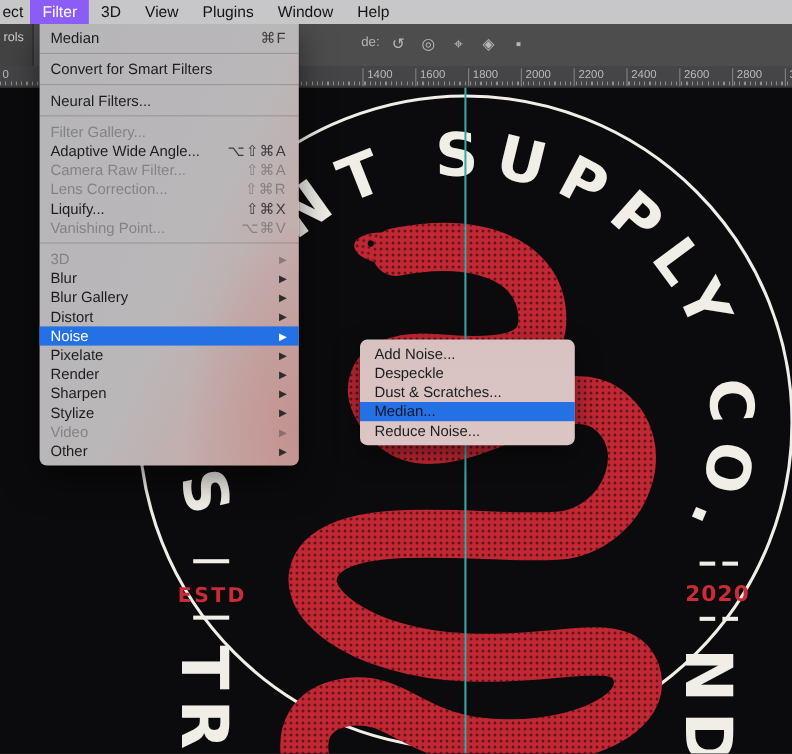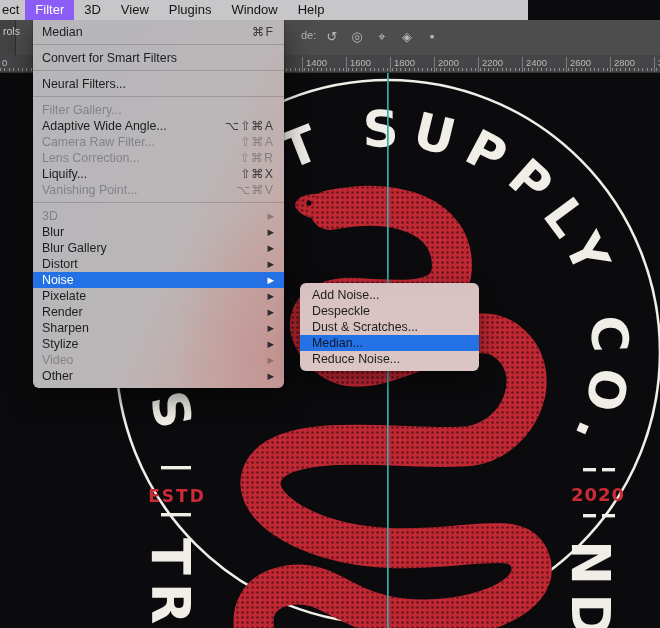--- a/index.html
+++ b/index.html
@@ -2,41 +2,41 @@
 <html><head>
 <meta charset="utf-8">
 <style>
   html,body{margin:0;padding:0;background:#222;}
   #app{position:relative;width:660px;height:628px;overflow:hidden;
        font-family:"Liberation Sans","DejaVu Sans",sans-serif;
        -webkit-font-smoothing:antialiased;}
   
   #canvas-svg{position:absolute;left:0;top:0;}
   
-  .menubar{position:absolute;left:0;top:0;width:528px;height:20px;background:#c7c6c8;
+  .menubar{position:absolute;left:0;top:0;width:660px;height:20px;background:#c7c6c8;
            display:flex;align-items:center;font-size:13px;color:#141414;z-index:40;}
   .menubar .mb-item{padding:0 10px;height:20px;line-height:20px;white-space:nowrap;}
   .menubar .mb-item.partial{padding:0 6px 0 2px;}
   .menubar .mb-item.active{background:#8b5cf6;color:#fff;font-weight:400;}
   
   .optionsbar{position:absolute;left:0;top:20px;width:660px;height:35px;background:#4d4d4d;z-index:10;}
-  .ob-left{position:absolute;left:0;top:0;width:16px;height:35px;background:#434343;
+  .ob-left{position:absolute;left:0;top:0;width:28px;height:35px;background:#434343;
            border-right:1px solid #2e2e2e;color:#cfcfcf;font-size:10.5px;line-height:22px;padding-left:3px;box-sizing:border-box;}
   .ob-mode{position:absolute;left:301px;top:9px;color:#b5b5b5;font-size:11px;}
   .ob-icons{position:absolute;left:324px;top:5px;display:flex;gap:9px;}
   .ob-icon{width:16px;height:24px;color:#b8b8b8;font-size:13px;line-height:24px;text-align:center;}
   
   .ruler{position:absolute;left:0;top:55px;width:660px;height:17px;background:#454547;
          border-bottom:1px solid #333;z-index:10;overflow:hidden;}
   .ruler-minor{position:absolute;left:0;bottom:1px;width:660px;height:3px;
          background:repeating-linear-gradient(90deg,#8f8f8f 0 1px,transparent 1px 4.4px);}
   .r-label{position:absolute;top:2px;color:#b9b9b9;font-size:9.5px;padding-left:3px;border-left:1px solid #7c7c7c;height:15px;}
   .r-corner{position:absolute;left:2px;top:2px;color:#b9b9b9;font-size:9.5px;}
   
-  .menu{position:absolute;left:33px;top:20px;width:251px;box-sizing:border-box;
+  .menu{position:absolute;left:33px;top:20px;width:216px;box-sizing:border-box;
         padding:4px 0;border-radius:0 0 6px 6px;z-index:30;
         background:linear-gradient(115deg,#b6b5b8 0%,#bab7b9 55%,#c4acaa 80%,#c6a9a7 100%);
         box-shadow:0 10px 28px rgba(0,0,0,.5), 0 0 0 .5px rgba(0,0,0,.25);}
   .menu::after{content:"";position:absolute;right:0;bottom:0;width:45%;height:55%;
         background:radial-gradient(ellipse at 95% 85%,rgba(190,105,100,.35),rgba(190,105,100,0) 70%);
         border-radius:0 0 6px 0;pointer-events:none;}
   .m-item{position:relative;height:16px;line-height:16px;padding:0 10px 0 9px;font-size:12.4px;
           color:#1d1d1f;display:flex;justify-content:space-between;align-items:center;z-index:2;}
   .m-item .sc{color:#3c3c3e;letter-spacing:1px;}
   .m-item.disabled,.m-item.disabled .sc,.m-item.disabled .arr{color:rgba(45,45,50,.38);}

